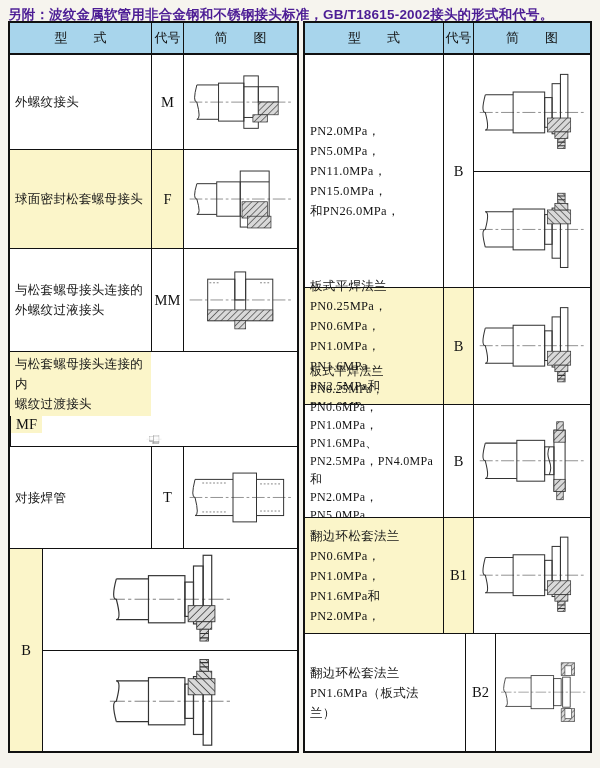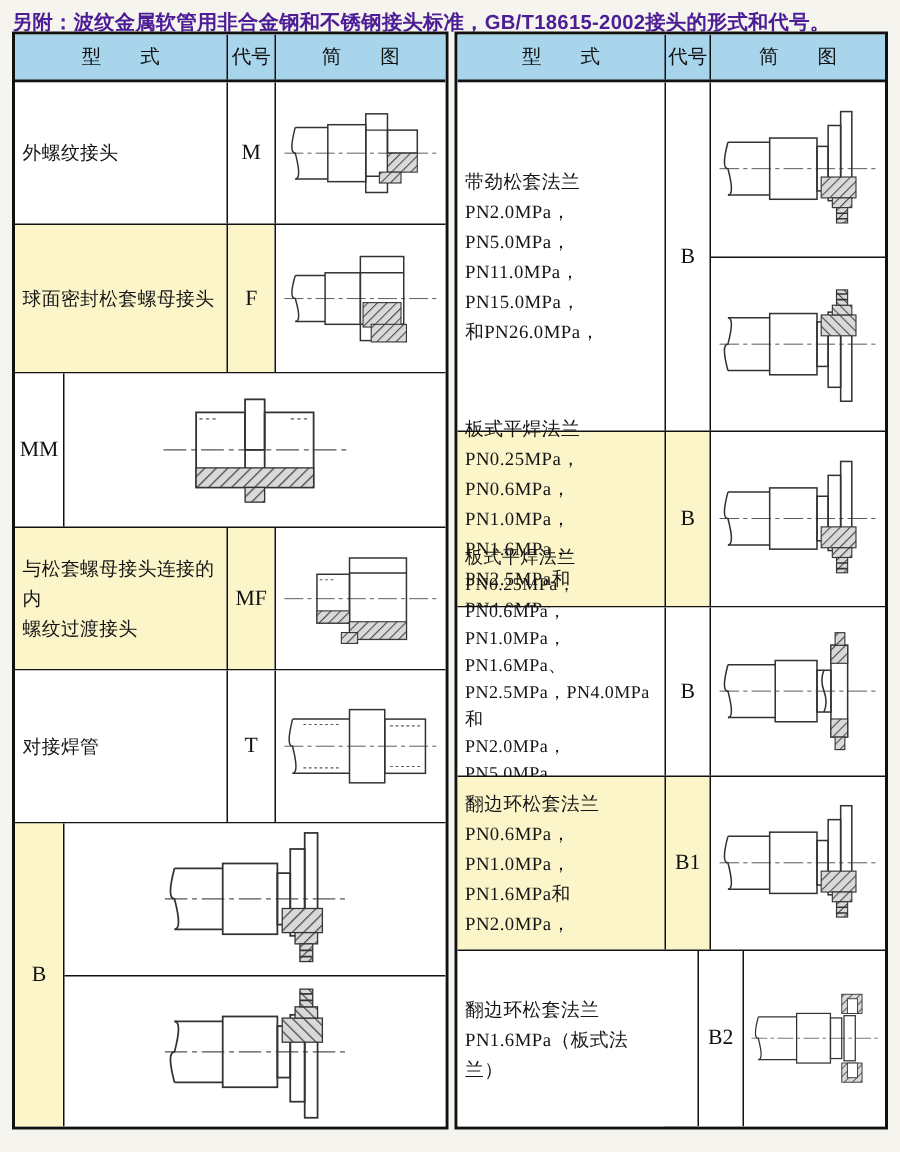--- a/index.html
+++ b/index.html
@@ -110,36 +110,40 @@
               <rect x="34" y="26" width="26" height="38" stroke="#333" stroke-width="1.1" fill="none"></rect>
               <rect x="60" y="14" width="32" height="62" stroke="#333" stroke-width="1.1" fill="none"></rect>
               <path d="M60,26 h32 M60,64 h32" stroke="#333" stroke-width="1.1" fill="none"></path>
               <rect x="62" y="48" width="28" height="18" stroke="#333" stroke-width="0.8" fill="url(#hx)"></rect>
               <rect x="68" y="64" width="26" height="13" stroke="#333" stroke-width="0.8" fill="url(#hx)"></rect>
             </svg>
           </div>
         </div>
       </div>
       <div class="trow" style="height: 103px;">
+        <div class="cell type" style="width: 141px;">
+          <div class="tline">与松套螺母接头连接的</div>
+          <div class="tline">外螺纹过液接头</div>
+        </div>
         <div class="cell code" style="width: 32px;">MM</div>
         <div class="cell diag" style="flex: 1 1 0%;">
           <div class="dbox">
             <svg viewBox="0 0 120 90" preserveAspectRatio="xMidYMid meet">
               <line x1="4" y1="45" x2="116" y2="45" stroke="#555" stroke-width="0.7" stroke-dasharray="14 3 3 3"></line>
               <rect x="24" y="22" width="30" height="46" stroke="#333" stroke-width="1.1" fill="none"></rect>
               <rect x="66" y="22" width="30" height="46" stroke="#333" stroke-width="1.1" fill="none"></rect>
               <rect x="54" y="14" width="12" height="31" stroke="#333" stroke-width="1.1" fill="none"></rect>
               <path d="M26,26 h12 M26,64 h12 M82,26 h12 M82,64 h12" stroke="#555" stroke-width="0.8" fill="none" stroke-dasharray="2 2"></path>
               <rect x="24" y="56" width="72" height="12" stroke="#333" stroke-width="0.8" fill="url(#hx)"></rect>
               <rect x="54" y="68" width="12" height="9" stroke="#333" stroke-width="0.8" fill="url(#hx)"></rect>
             </svg>
           </div>
         </div>
       </div>
-      <div class="trow" style="height: 95px;">
+      <div class="trow" style="height: 95px; flex-direction: column;">
         <div class="cell type hl" style="width: 141px;">
           <div class="tline">与松套螺母接头连接的内</div>
           <div class="tline">螺纹过渡接头</div>
         </div>
         <div class="cell code hl" style="width: 32px;">MF</div>
         <div class="cell diag" style="flex: 1 1 0%;">
           <div class="dbox">
             <svg viewBox="0 0 120 90" preserveAspectRatio="xMidYMid meet">
               <line x1="4" y1="45" x2="116" y2="45" stroke="#555" stroke-width="0.7" stroke-dasharray="14 3 3 3"></line>
               <rect x="28" y="27" width="24" height="36" stroke="#333" stroke-width="1.1" fill="none"></rect>
@@ -211,21 +215,20 @@
       </div>
     </div>
   <div class="half right" id="half-right">
       <div class="thead">
         <div class="hcell" style="width: 138px;">型　　式</div>
         <div class="hcell" style="width: 30px;">代号</div>
         <div class="hcell" style="flex: 1 1 0%;">简　　图</div>
       </div>
       <div class="trow" style="height: 232px;">
         <div class="cell type" style="width: 138px;">
-          <div class="tline">带劲松套法兰</div>
           <div class="tline">PN2.0MPa，PN5.0MPa，</div>
           <div class="tline">PN11.0MPa，PN15.0MPa，</div>
           <div class="tline">和PN26.0MPa，</div>
         </div>
         <div class="cell code" style="width: 30px;">B</div>
         <div class="cell diag" style="flex: 1 1 0%;">
           <div class="dbox">
             <svg viewBox="0 0 120 90" preserveAspectRatio="xMidYMid meet">
               <line x1="4" y1="45" x2="116" y2="45" stroke="#555" stroke-width="0.7" stroke-dasharray="14 3 3 3"></line>
               <path d="M 10 26 h 30 M 10 64 h 30" stroke="#333" stroke-width="1.1" fill="none"></path>

